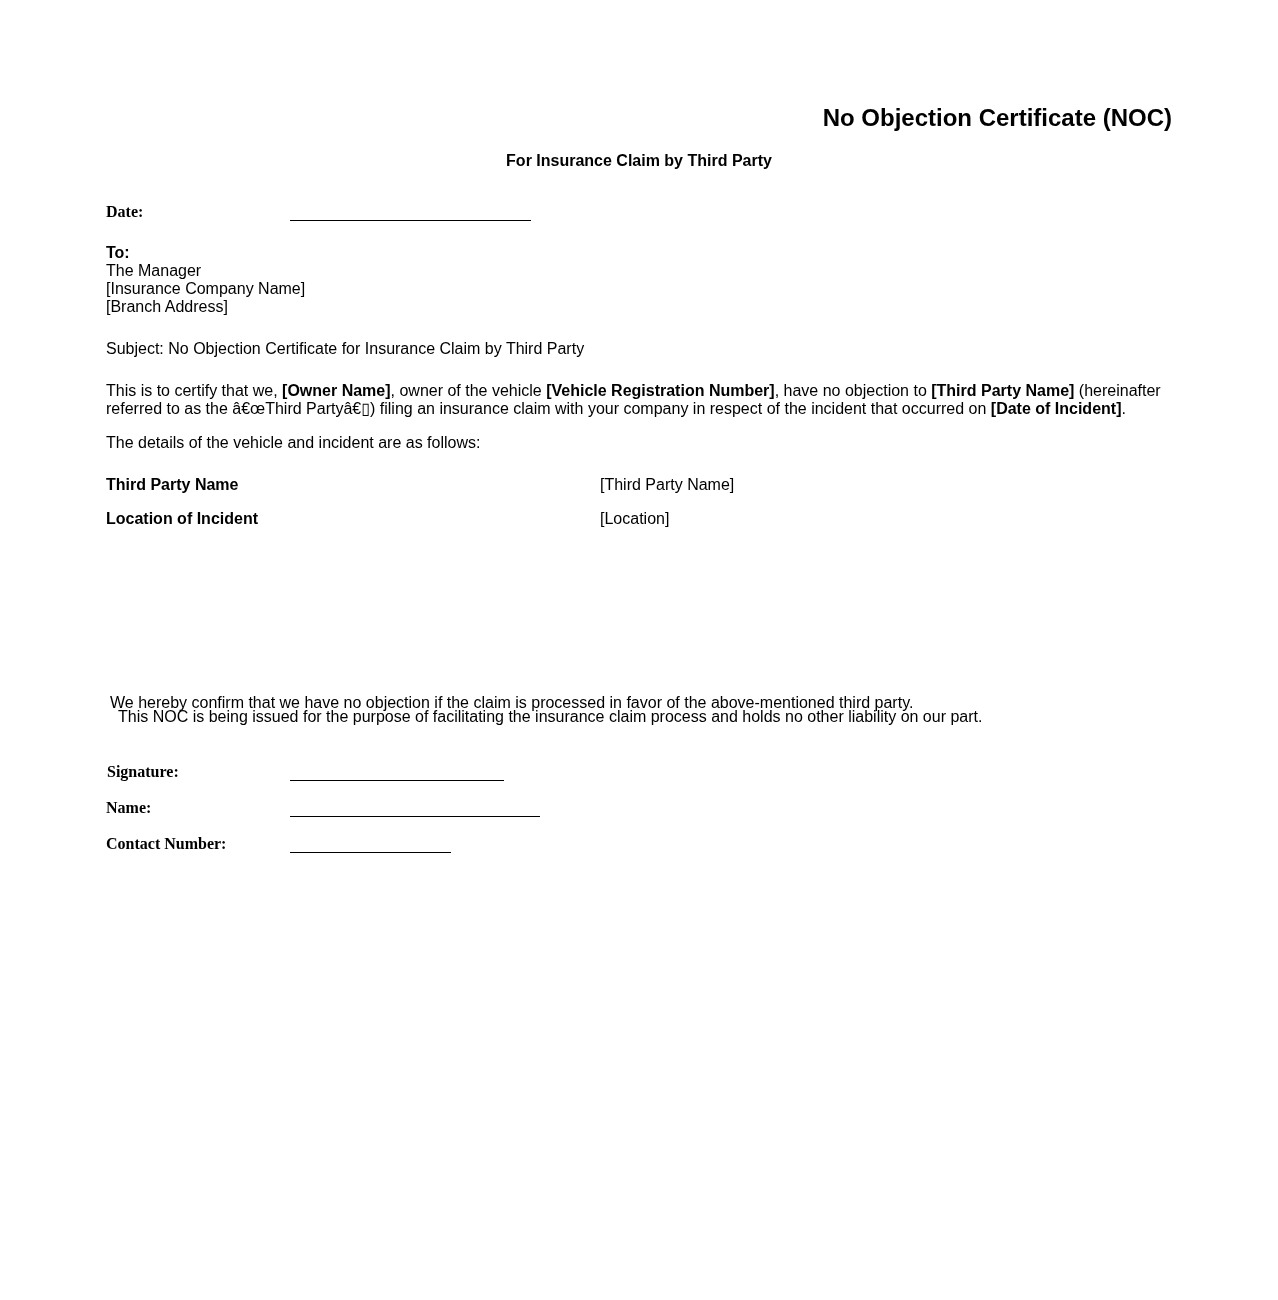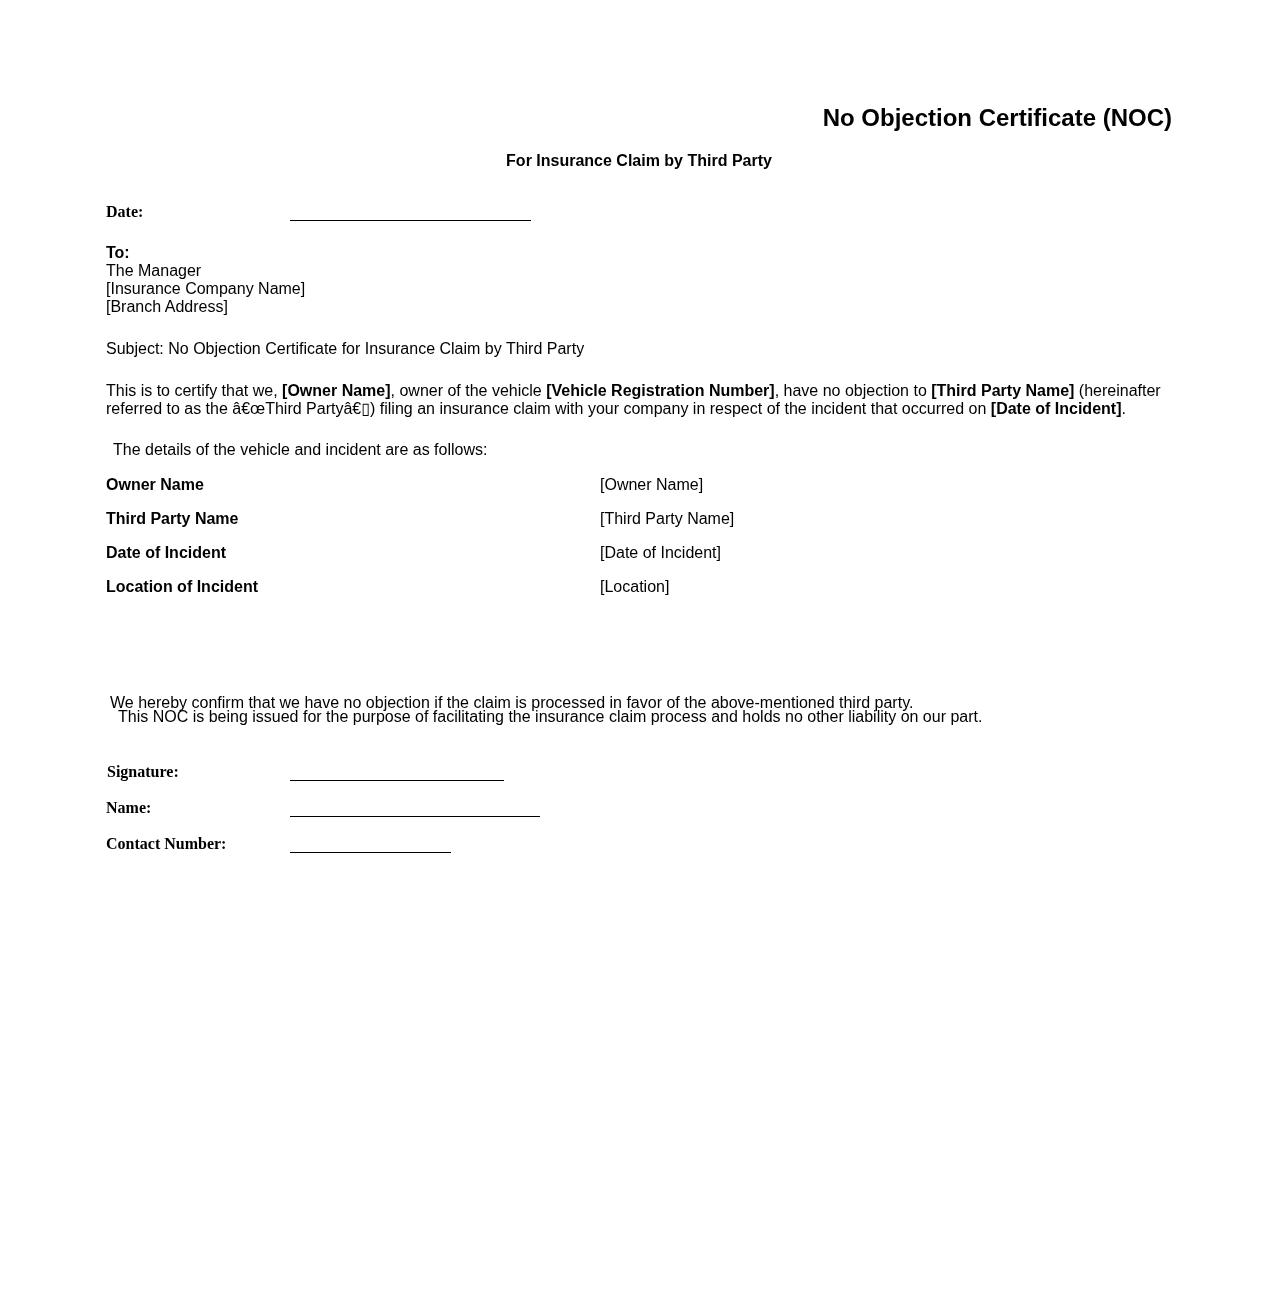--- a/index.html
+++ b/index.html
@@ -52,34 +52,26 @@
     <div class="to-label">To:</div>
     <div>The Manager</div>
     <div>[Insurance Company Name]</div>
     <div>[Branch Address]</div>
   </div>
 
   <div class="subject">Subject: No Objection Certificate for Insurance Claim by Third Party</div>
 
   <p class="para" style="top:382px; margin:0;"><span>This is to certify that we, </span><b>[Owner Name]</b><span>, owner of the vehicle </span><b>[Vehicle Registration Number]</b><span>, have no objection to </span><b>[Third Party Name]</b><span> (hereinafter referred to as the â€œThird Partyâ€▯) filing an insurance claim with your company in respect of the incident that occurred on </span><b>[Date of Incident]</b><span>.</span></p>
 
-  <p class="para" style="top:434px; margin:7px;">The details of the vehicle and incident are as follows:</p>
+  <p class="para" style="top:434px; margin:0;">The details of the vehicle and incident are as follows:</p>
 
   <div class="details">
     <div class="detail-row">
-      <span class="detail-key">Owner Name</span>
-      <span class="detail-val">[Owner Name]</span>
-    </div>
-    <div class="detail-row">
       <span class="detail-key">Third Party Name</span>
       <span class="detail-val">[Third Party Name]</span>
-    </div>
-    <div class="detail-row">
-      <span class="detail-key">Date of Incident</span>
-      <span class="detail-val">[Date of Incident]</span>
     </div>
     <div class="detail-row">
       <span class="detail-key">Location of Incident</span>
       <span class="detail-val">[Location]</span>
     </div>
   </div>
 
   <p class="para" style="top:690px; margin:4px;">We hereby confirm that we have no objection if the claim is processed in favor of the above-mentioned third party.</p>
   <p class="para" style="top:696px; margin:12px;">This NOC is being issued for the purpose of facilitating the insurance claim process and holds no other liability on our part.</p>
 

